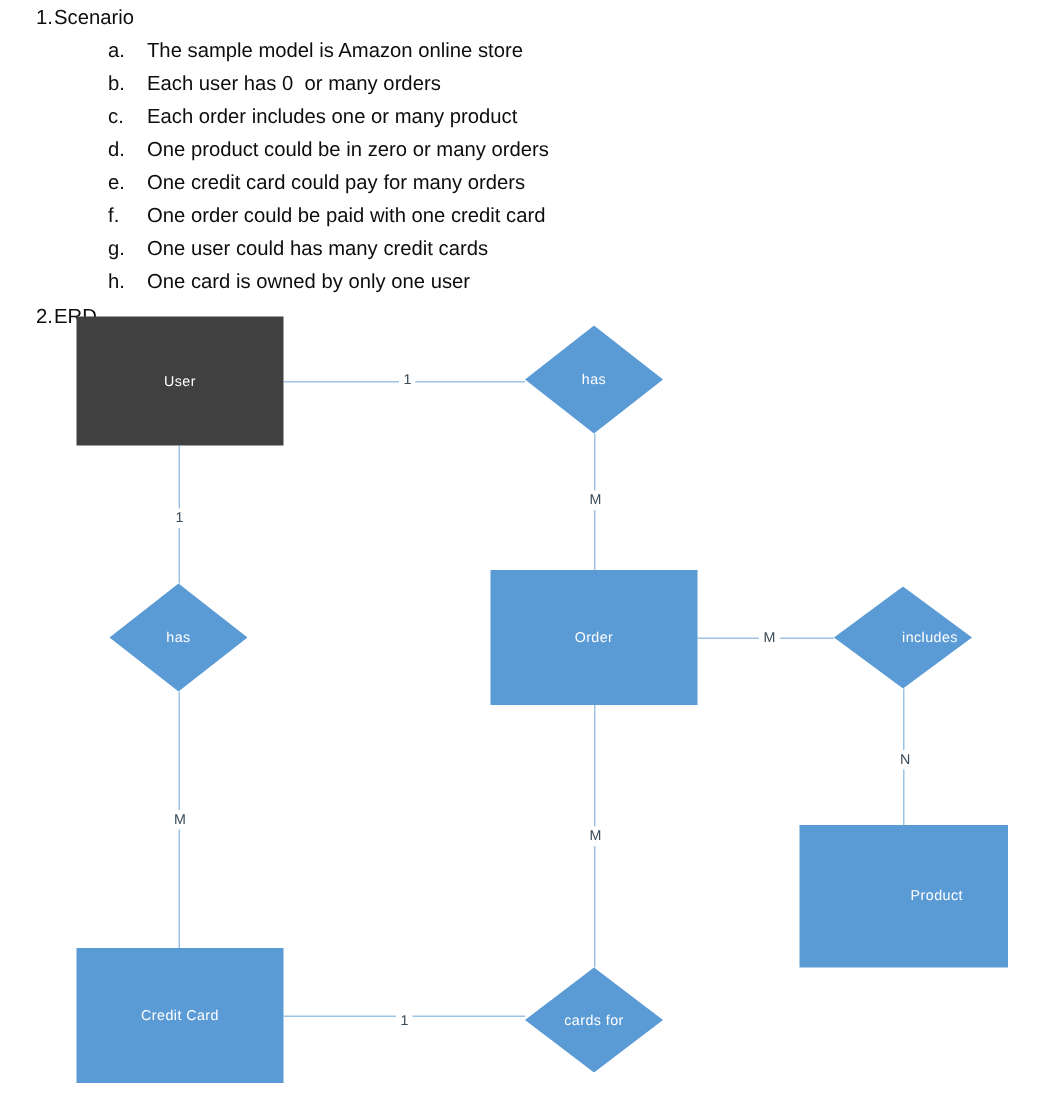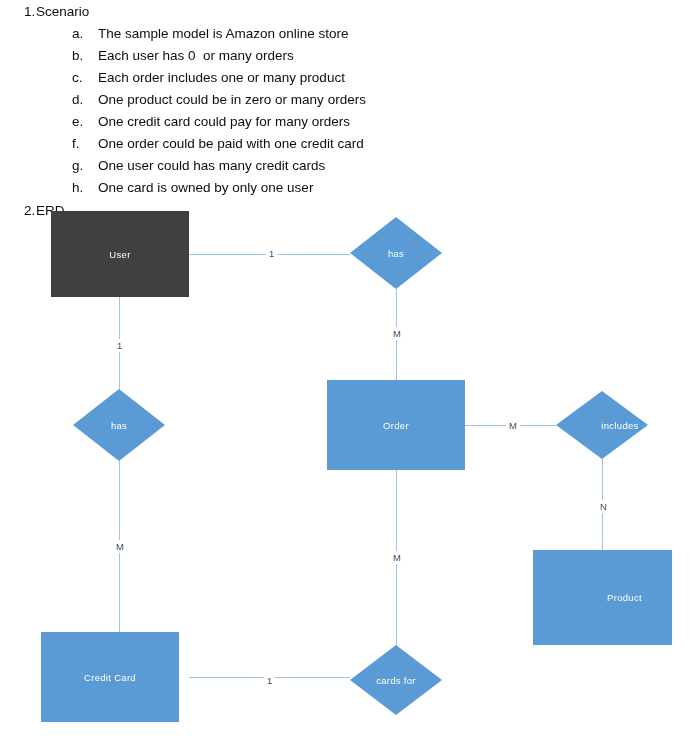--- a/index.html
+++ b/index.html
@@ -190,21 +190,21 @@
       <div class="conn h" style="left: 189px; top: 677px; width: 161px; height: 1px;"></div>
       <div class="entity" style="left: 51px; top: 211px; width: 138px; height: 86px; background: #404040;">
         <span class="lbl" style="color: rgb(255, 255, 255);">User</span>
       </div>
       <div class="entity" style="left: 327px; top: 380px; width: 138px; height: 90px; background: rgb(91, 155, 213);">
         <span class="lbl" style="color: rgb(255, 255, 255);">Order</span>
       </div>
       <div class="entity" style="left: 533px; top: 550px; width: 139px; height: 95px; background: rgb(91, 155, 213);">
         <span class="lbl" style="color: rgb(255, 255, 255); padding-left: 44px;">Product</span>
       </div>
-      <div class="entity" style="left: 41px; top: 632px; width: 138px; height: 90px; background: rgb(91, 155, 213);">
+      <div class="entity" style="left: 51px; top: 632px; width: 138px; height: 90px; background: rgb(91, 155, 213);">
         <span class="lbl" style="color: rgb(255, 255, 255);">Credit Card</span>
       </div>
       <div class="diamond" style="left: 350px; top: 217px; width: 92px; height: 72px;">
         <div class="shape" style="background: rgb(91, 155, 213);"></div>
         <span class="lbl" style="color: rgb(255, 255, 255);">has</span>
       </div>
       <div class="diamond" style="left: 73px; top: 389px; width: 92px; height: 72px;">
         <div class="shape" style="background: rgb(91, 155, 213);"></div>
         <span class="lbl" style="color: rgb(255, 255, 255);">has</span>
       </div>

